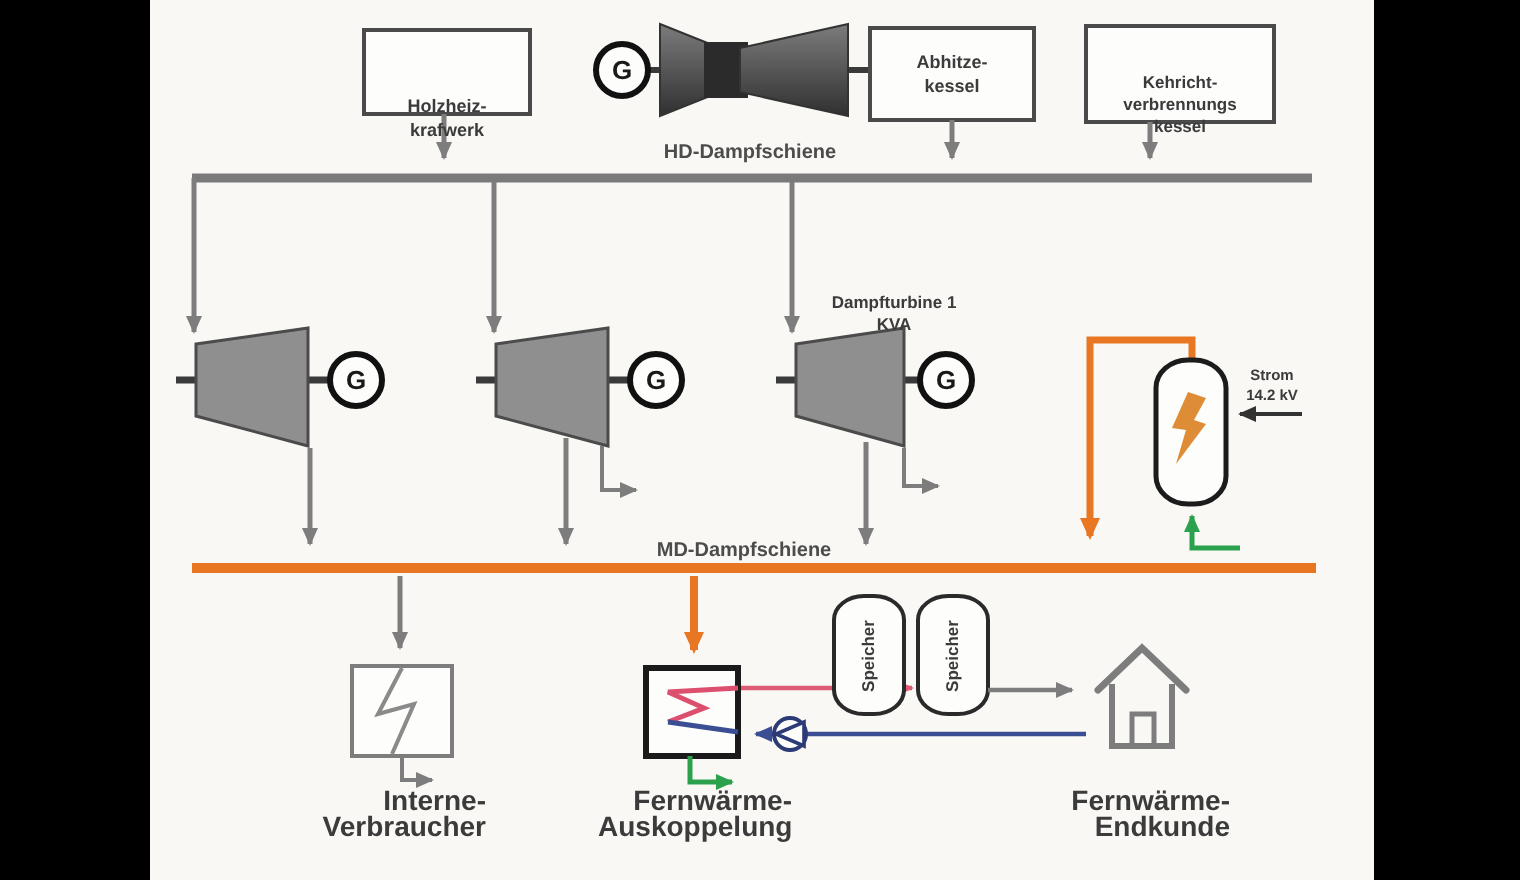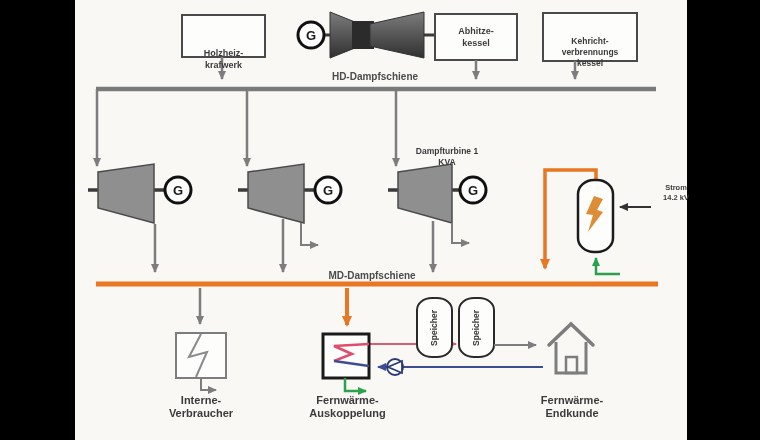--- a/index.html
+++ b/index.html
@@ -5,21 +5,21 @@
   html,body{margin:0;padding:0;background:#000;}
   .stage{position:relative;width:760px;height:440px;background:#000;overflow:hidden;
          font-family:"Liberation Sans",sans-serif;}
   .paper{position:absolute;left:75px;top:0;width:612px;height:440px;background:#f9f8f5;}
   svg.layer{position:absolute;left:0;top:0;}
   .lbl{position:absolute;text-align:center;color:#3b3b3b;font-weight:bold;}
   .box-lbl{font-size:9px;line-height:11.5px;}
   .box-lbl-sm{font-size:8.5px;line-height:11px;}
   .rail-lbl{font-size:10px;color:#4c4c4c;line-height:9px;}
   .turb-lbl{font-size:8.5px;line-height:11px;}
-  .foot-lbl{font-size:11px;line-height:12.5px;}
+  .foot-lbl{font-size:14px;line-height:12.5px;text-align:right;}
   .strom-lbl{font-size:7.5px;line-height:10px;font-weight:bold;}
   .spk-lbl{font-size:8.5px;width:60px;height:12px;transform:rotate(-90deg);transform-origin:center;}
 </style>
 </head>
 <body>
 
 <div class="stage">
   <div class="paper"></div>
 
   <svg class="layer" width="760" height="440" viewBox="0 0 760 440">
@@ -156,21 +156,21 @@
   </div>
 
   <div class="lbl rail-lbl" style="left:325px;top:72px;width:100px;">HD-Dampfschiene</div>
   <div class="lbl rail-lbl" style="left:322px;top:271px;width:100px;">MD-Dampfschiene</div>
 
   <div class="lbl turb-lbl" style="left:397px;top:117px;width:100px;margin-top:29px;">
     <div>Dampfturbine 1</div>
     <div>KVA</div>
   </div>
 
-  <div class="lbl strom-lbl" style="left:614px;top:183px;width:44px;padding-left:40px;">
+  <div class="lbl strom-lbl" style="left:614px;top:183px;width:44px;">
     <div>Strom</div>
     <div>14.2 kV</div>
   </div>
 
   <div class="lbl spk-lbl" style="left:405px;top:322px;">Speicher</div>
   <div class="lbl spk-lbl" style="left:447px;top:322px;">Speicher</div>
 
   <div class="lbl foot-lbl" style="left:159px;top:394px;width:84px;">
     <div>Interne-</div>
     <div>Verbraucher</div>

